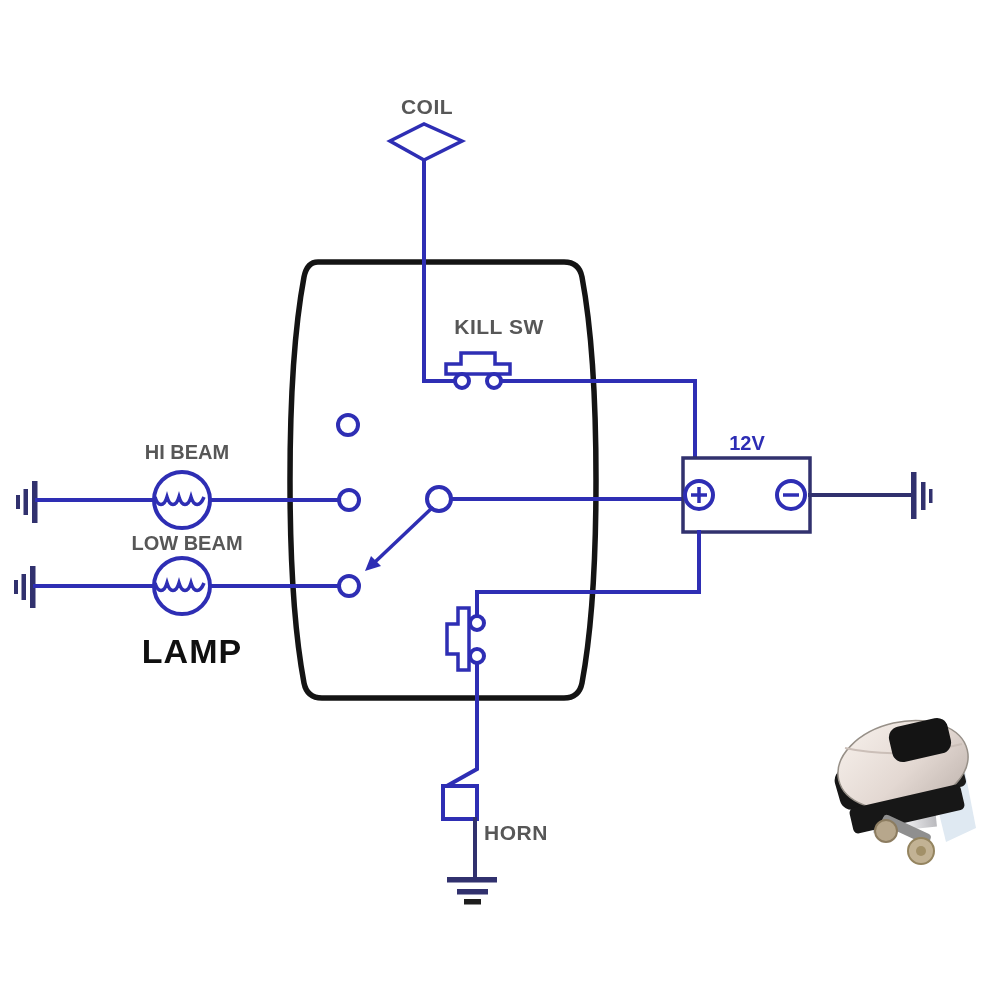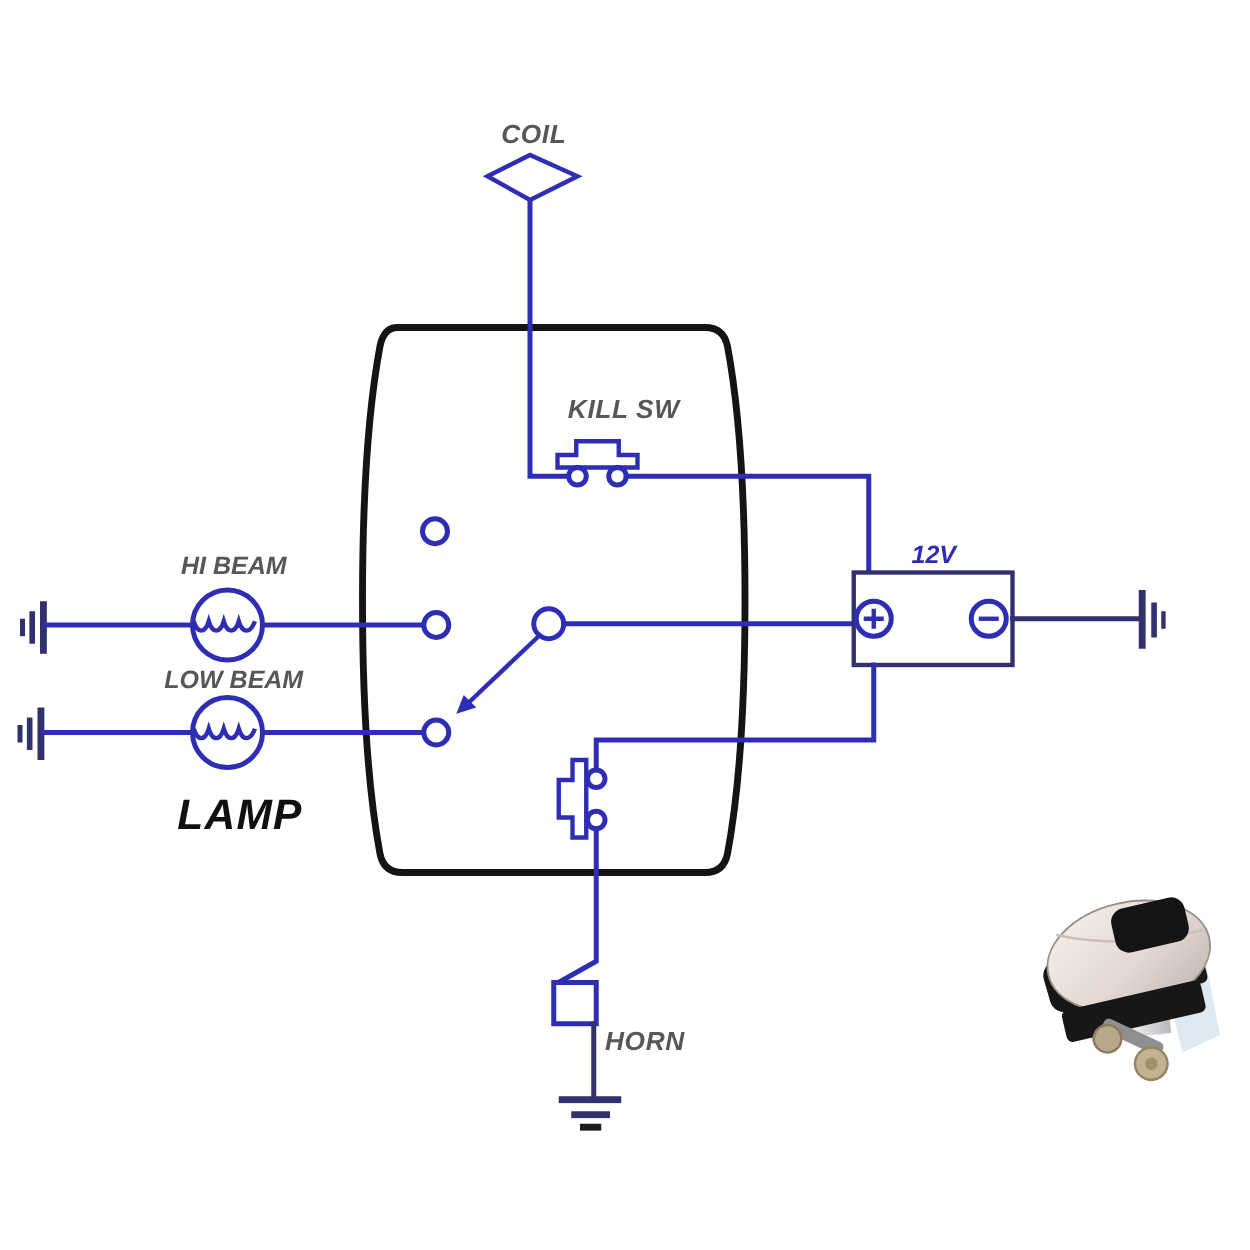--- a/index.html
+++ b/index.html
@@ -1,17 +1,17 @@
 <!DOCTYPE html>
 <html style="--wire-blue: #2e2eb4; --wire-navy: #31316e; --outline-black: #141414; --label-gray: #575757; --lamp-text: #101010; --battery-text: #2d2db4; --background: #ffffff;"><head>
 <meta charset="utf-8">
 <style>
   html,body{margin:0;padding:0;background:#fff;}
   #stage{position:relative;width:1000px;height:1000px;background:var(--background,#fff);overflow:hidden;
-         font-family:"Liberation Sans",sans-serif;font-style:italic;}
+         font-family:"Liberation Sans",sans-serif;}
   svg{display:block;}
   .wire{stroke:var(--wire-blue);stroke-width:4;fill:none;stroke-linecap:square;}
   .wire-thin{stroke:var(--wire-blue);stroke-width:3.5;fill:none;}
   .navy{stroke:var(--wire-navy);}
   .navy-fill{fill:var(--wire-navy);}
   .terminal{stroke:var(--wire-blue);stroke-width:4;fill:#fff;}
   .symbol{stroke:var(--wire-blue);stroke-width:3.5;fill:#fff;}
   .barrel{stroke:var(--outline-black);stroke-width:5.5;fill:none;stroke-linejoin:round;}
   .lbl{fill:var(--label-gray);font-weight:700;font-size:21px;letter-spacing:0.5px;}
   .lbl-sm{fill:var(--label-gray);font-weight:700;font-size:20px;}

